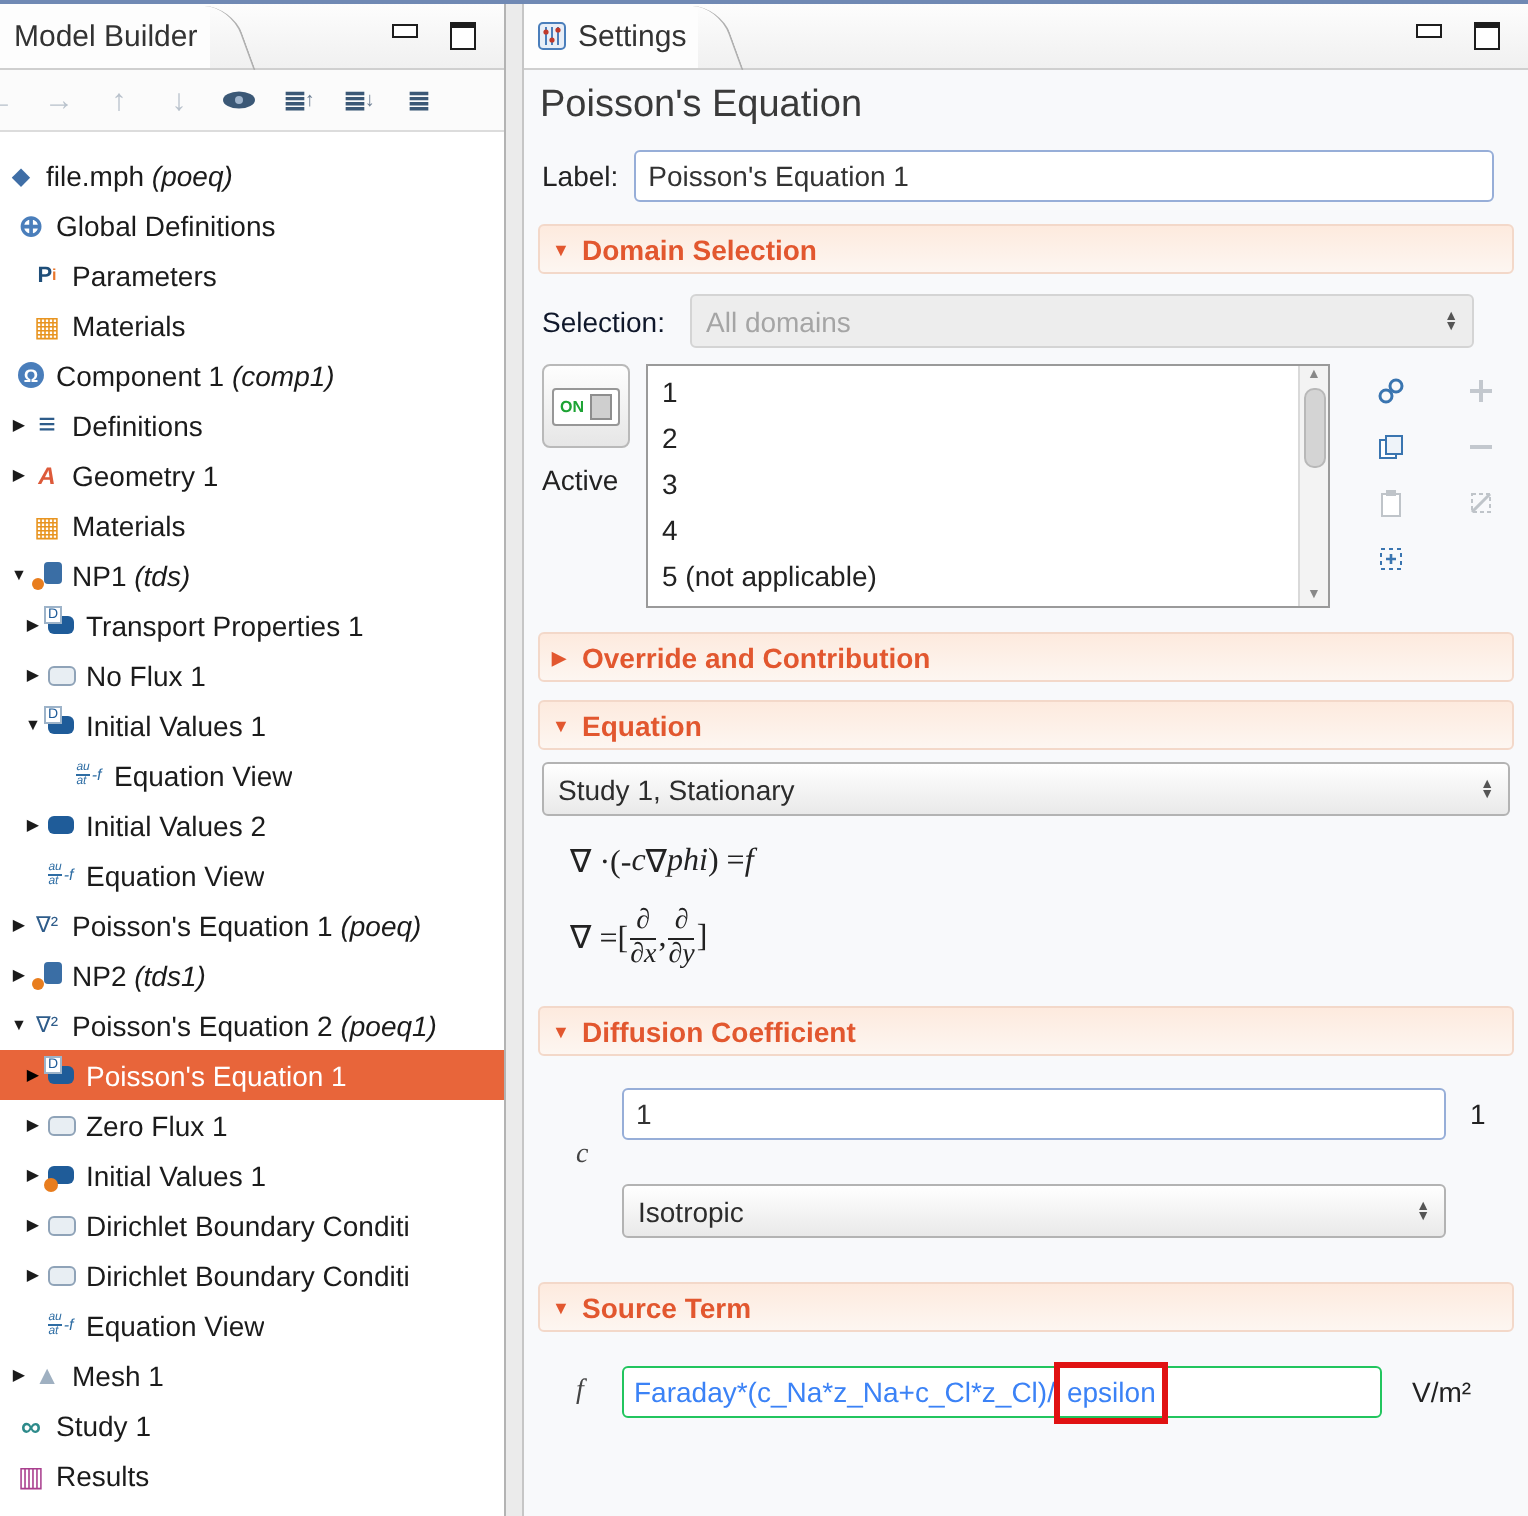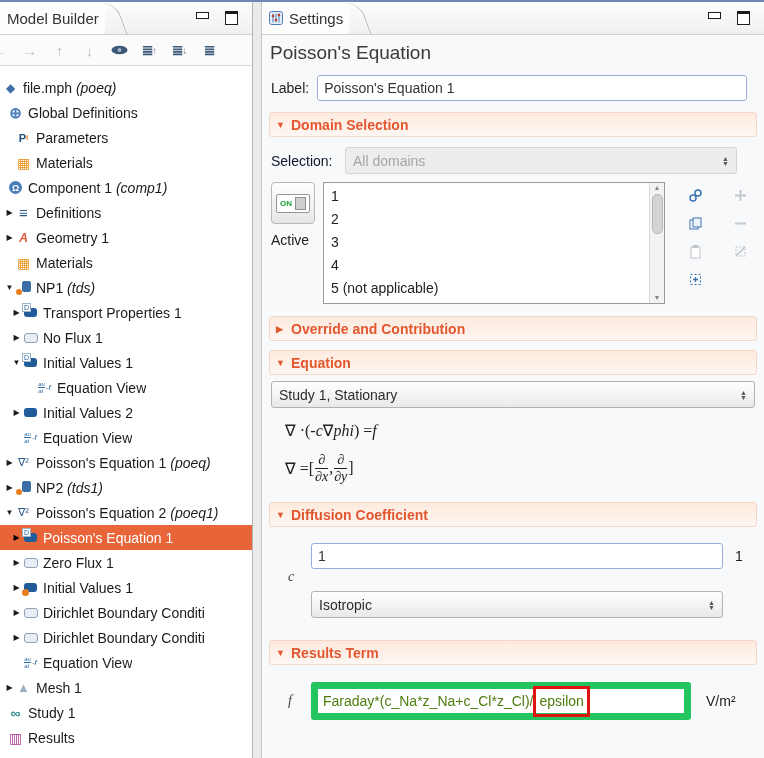--- a/index.html
+++ b/index.html
@@ -106,21 +106,21 @@
   .eq2{margin-top:6px;height:44px}
 
   .cfield{display:flex;margin-top:16px}
   .sym{width:42px;flex:none;font-family:"Liberation Serif",serif;font-style:italic;font-size:14px;color:#444;padding-left:19px;box-sizing:border-box}
   .sym.c{align-self:flex-start;margin-top:26px}
   .cstack{flex:1;min-width:0}
   .crow1{display:flex;align-items:center}
   .unit{width:34px;flex:none;padding-left:12px;box-sizing:border-box;font-size:14px;color:#222}
   .dd.iso{margin:22px 34px 0 0}
   .srow{display:flex;align-items:center;margin-top:17px}
-  .ffield{flex:1;height:24px;border:7px solid #22c55e;border-radius:3px;background:#fff;display:flex;align-items:center;padding:0 5px;font-size:14px;color:#4d7c0f;min-width:0;white-space:nowrap}
+  .ffield{flex:1;height:24px;border:1px solid #22c55e;border-radius:3px;background:#fff;display:flex;align-items:center;padding:0 5px;font-size:14px;color:#3b82f6;min-width:0;white-space:nowrap}
   .redbox{border:3px solid #e01212;padding:0 3px;height:25px;display:inline-flex;align-items:center;margin-left:0}
   .funit{width:66px;flex:none;padding-left:15px;box-sizing:border-box;font-size:14px;color:#222}.mt10{margin-top:10px}.mt12{margin-top:12px}.mt9{margin-top:9px}.mt22{margin-top:22px}
 </style>
 </head>
 <body>
 
 <div class="panel-left">
   <div class="tabbar">
     <div class="tab">
       <span>Model Builder</span>
@@ -477,21 +477,21 @@
           <span class="spin">
               <span>▲</span>
               <span>▼</span>
             </span>
         </div>
       </div>
     </div>
 
     <div class="sechead mt22">
       <span class="tri">▼</span>
-      <span>Results Term</span>
+      <span>Source Term</span>
     </div>
 
     <div class="srow">
       <span class="sym">f</span>
       <div class="ffield">
         <span>Faraday*(c_Na*z_Na+c_Cl*z_Cl)/</span>
           <span class="redbox">
             <span>epsilon</span>
           </span>
       </div>

